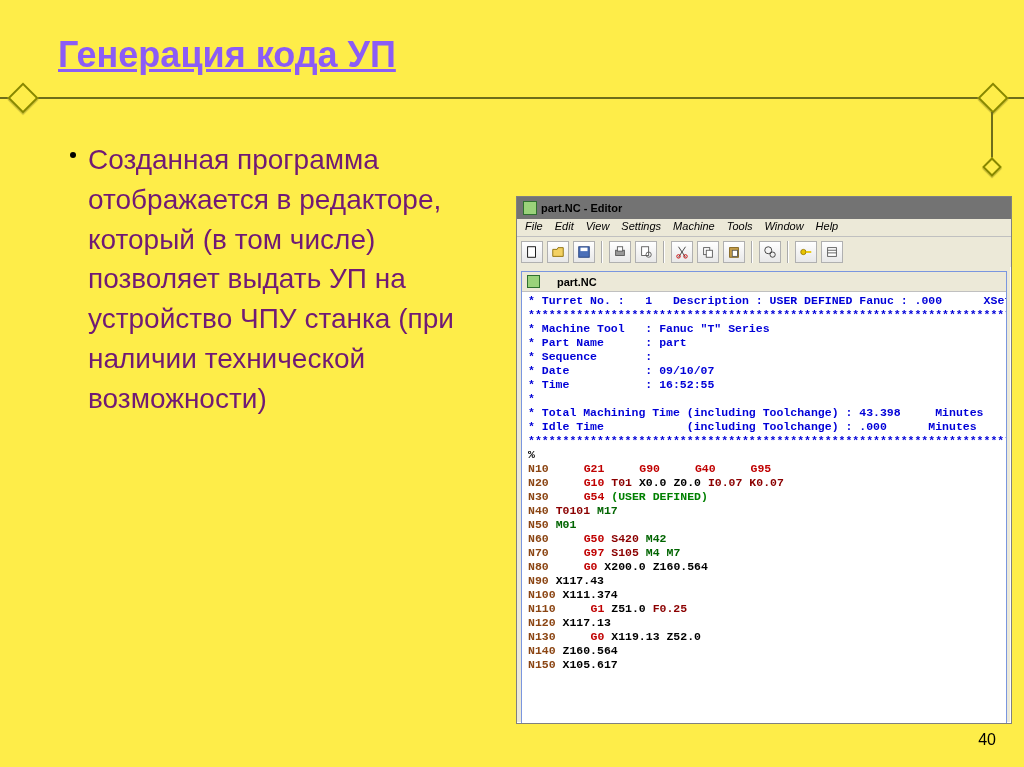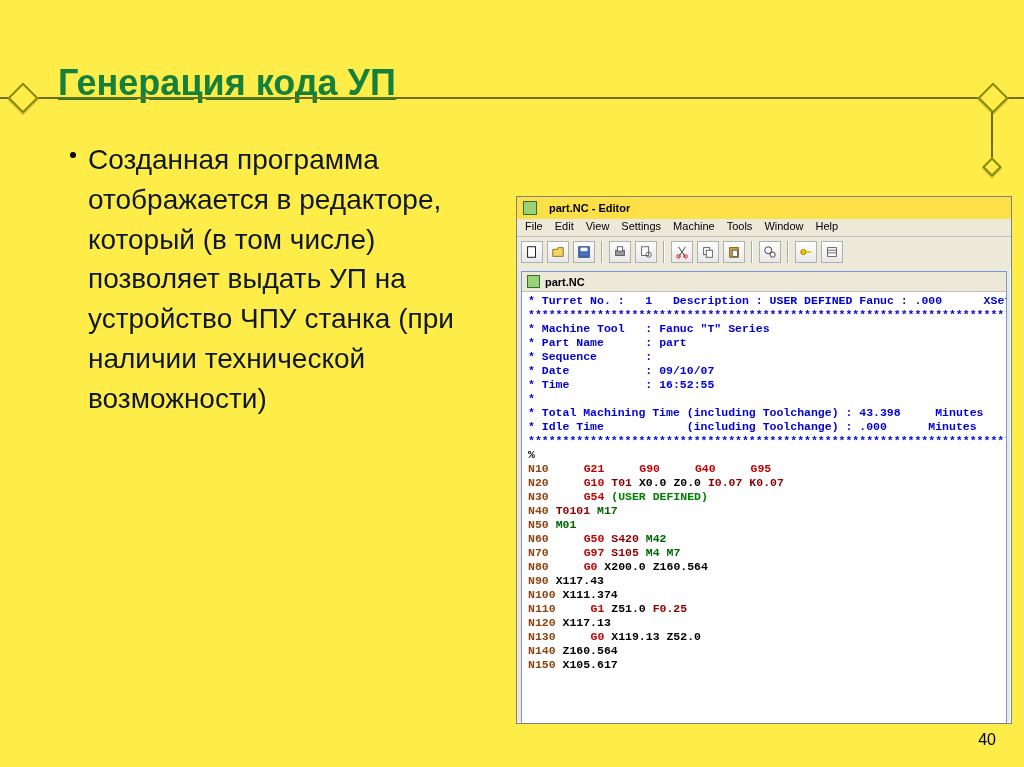--- a/index.html
+++ b/index.html
@@ -13,23 +13,22 @@
   
   .title-row {
     position: absolute;
     top: 34px; left: 0; right: 0;
     height: 50px;
   }
   .title-box {
     position: absolute; left: 58px; top: 0;
     font-size: 36px; font-weight: bold;
     text-decoration: underline;
-    color: #15803d;
+    color: #8b5cf6;
     font-family: Arial, sans-serif;
-    margin-top: 28px;
   }
   .rule-line {
     position: absolute; top: 63px;
     left: 0; right: 0; height: 2px;
     background: #6E6E1A;
   }
   .diamond {
     position: absolute; width: 22px; height: 22px;
     transform: rotate(45deg);
     background: #FEED49;
@@ -45,21 +44,21 @@
   .diamond.small {
     width: 14px; height: 14px; right: 25px; top: 126px; background:#FEED49;
   }
 
   
   .bullet-col {
     position: absolute; left: 64px; top: 140px; width: 440px;
   }
   .bullet {
     display: flex; gap: 12px; font-size: 28px; line-height: 1.42;
-    color: #0f172a;
+    color: #701a75;
   }
   .bullet .dot { margin-top: 12px; width: 6px; height: 6px; border-radius: 50%; background: #000; flex: none; margin-left: 6px;}
   .bullet .txt { flex: 1; }
 
   .page-num {
     position: absolute; right: 28px; bottom: 18px;
     font-size: 16px;
   }
 
   
@@ -68,36 +67,37 @@
     left: 516px; top: 196px;
     width: 496px; height: 528px;
     background: #ECE9D8;
     border: 1px solid #808080;
     box-shadow: -1px -1px 0 #fff inset;
     overflow: hidden;
   }
 
   .titlebar {
     height: 22px;
-    display: flex; align-items: center; gap: 12px;
+    display: flex; align-items: center; gap: 4px;
     padding: 0 6px;
-    background: #fde047;
+    background: #737373;
     font-size: 11px;
     font-weight: bold;
   }
   .tb-icon {
     width: 14px; height: 14px; background:#9AD27A; border:1px solid #2f6f2f;
   }
 
   .menubar {
     height: 18px; display: flex; gap: 12px;
     padding: 1px 8px 0 8px;
     font-size: 11px;
     background: #ECE9D8;
     border-bottom: 1px solid #c0c0c0;
+    font-style: italic;
   }
   .menubar span { cursor: default; }
 
   .toolbar {
     height: 30px; display: flex; align-items: center; gap: 4px;
     padding: 3px 4px;
     background: #ECE9D8;
   }
   .tbtn {
     width: 22px; height: 22px;
@@ -110,21 +110,21 @@
     width: 2px; height: 22px; margin: 0 2px;
     border-left: 1px solid #aaa; border-right: 1px solid #fff;
   }
 
   .doc-wrap {
     margin: 4px;
     border: 1px solid #7a96df;
   }
   .doc-tab {
     height: 20px; background:#ECE9D8; border-bottom:1px solid #c0c0c0;
-    display:flex; align-items:center; gap:5px; padding:0 5px;
+    display:flex; align-items:center; gap:17px; padding:0 5px;
     font-size:11px; font-weight:bold;
   }
   .doc-icon { width:13px;height:13px;background:#9AD27A;border:1px solid #2f6f2f; }
 
   .code {
     background:#fff;
     font-family: "Courier New", monospace;
     font-size: 11.5px;
     font-weight: bold;
     line-height: 14px;

